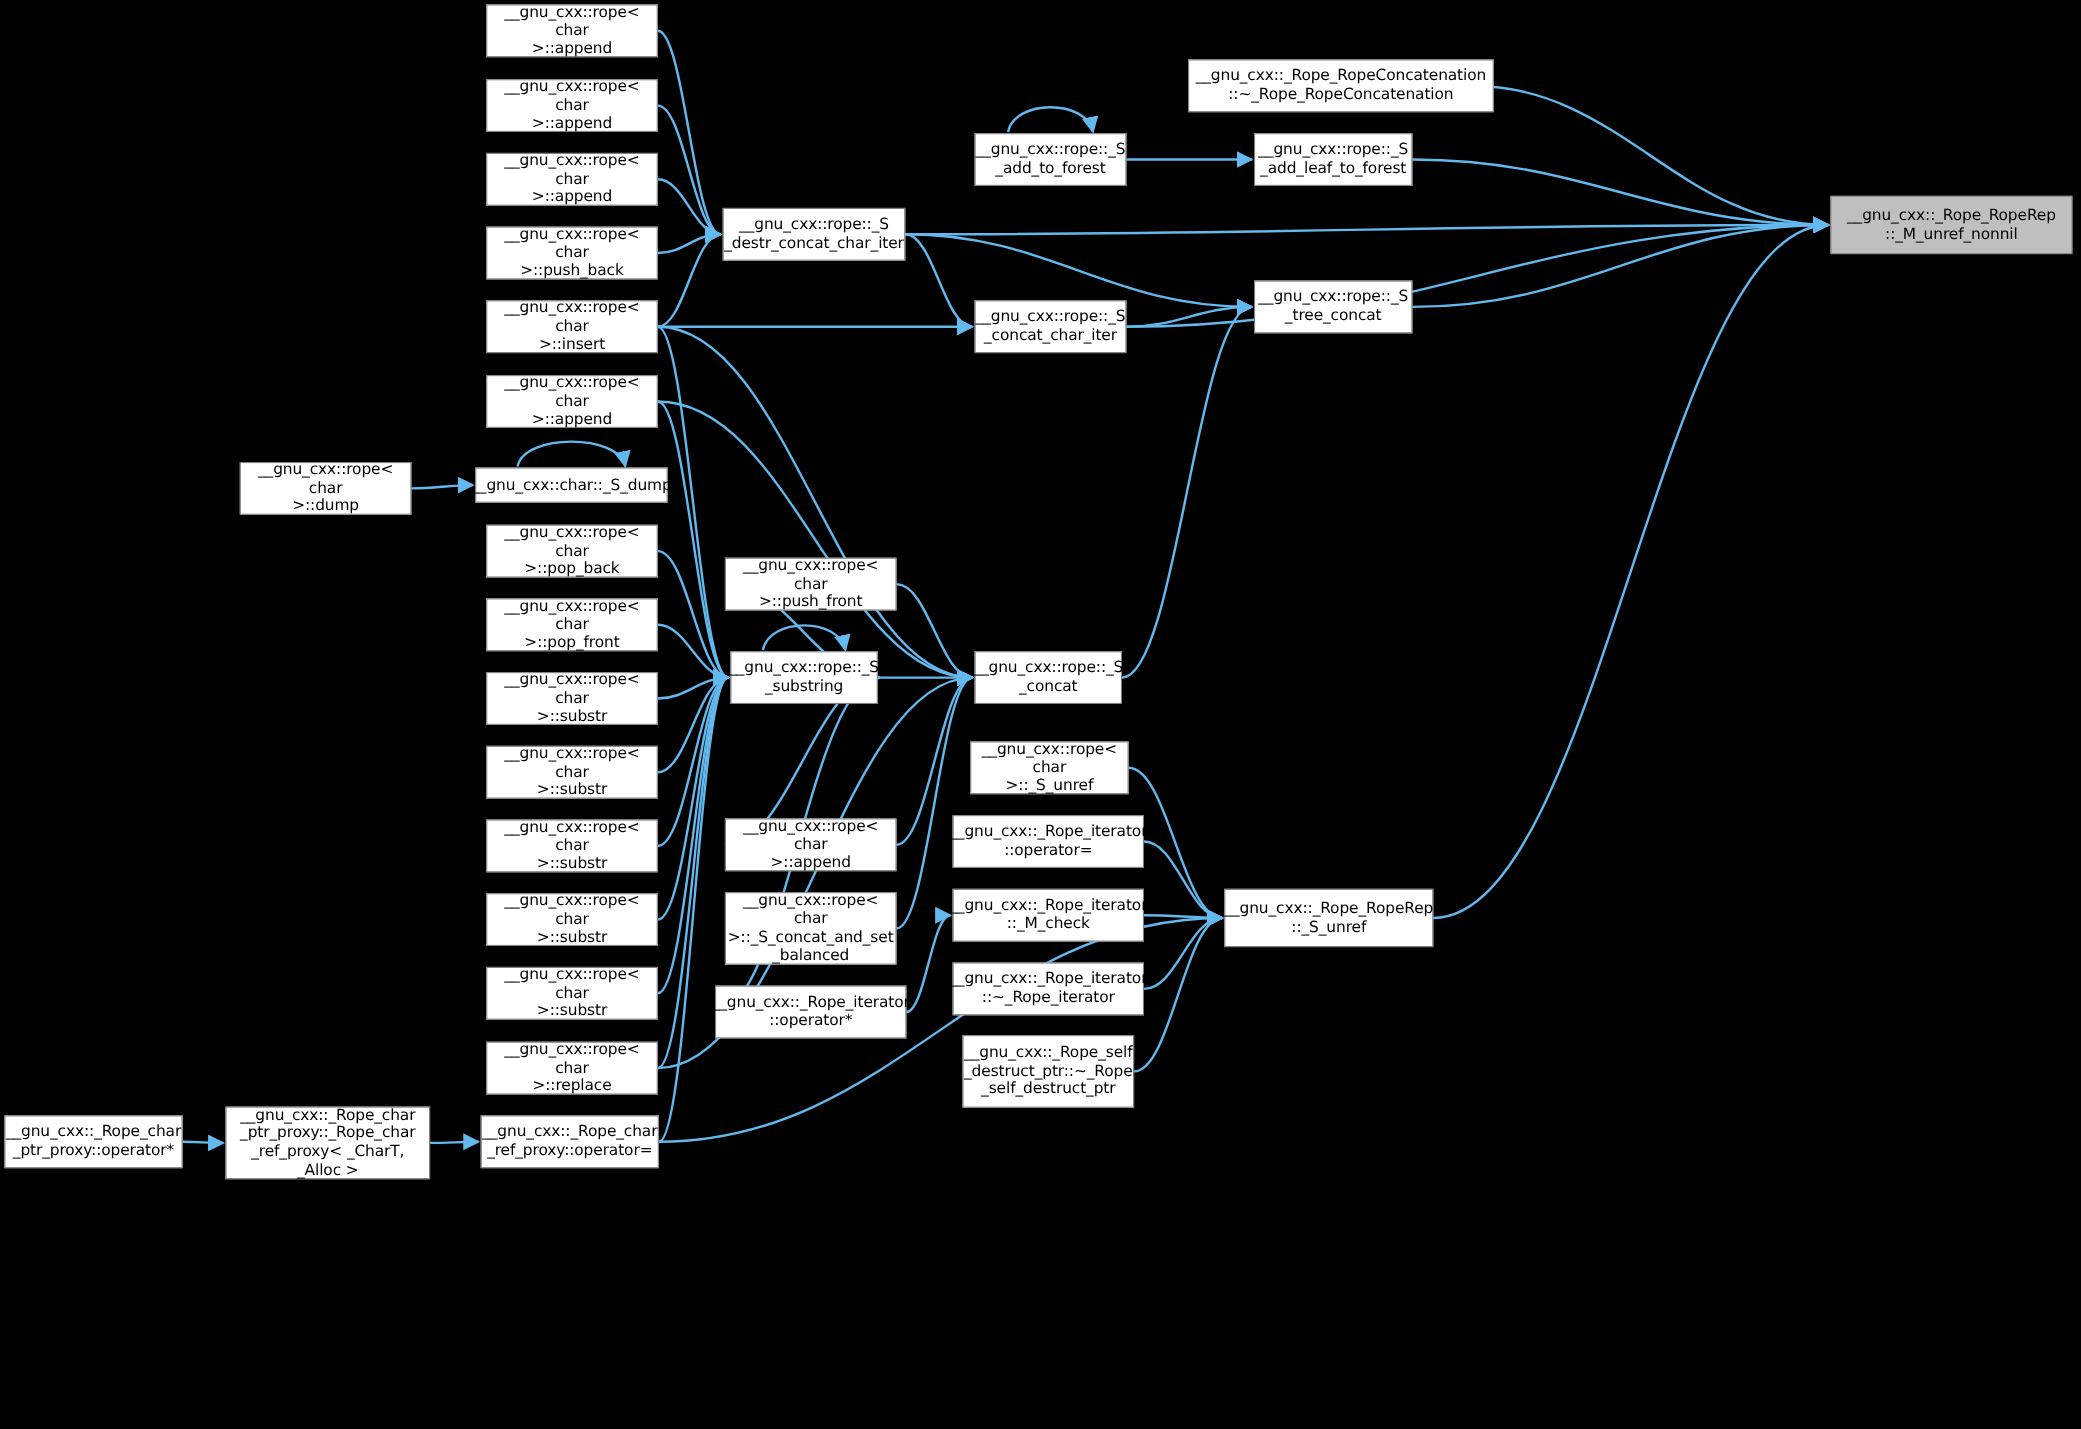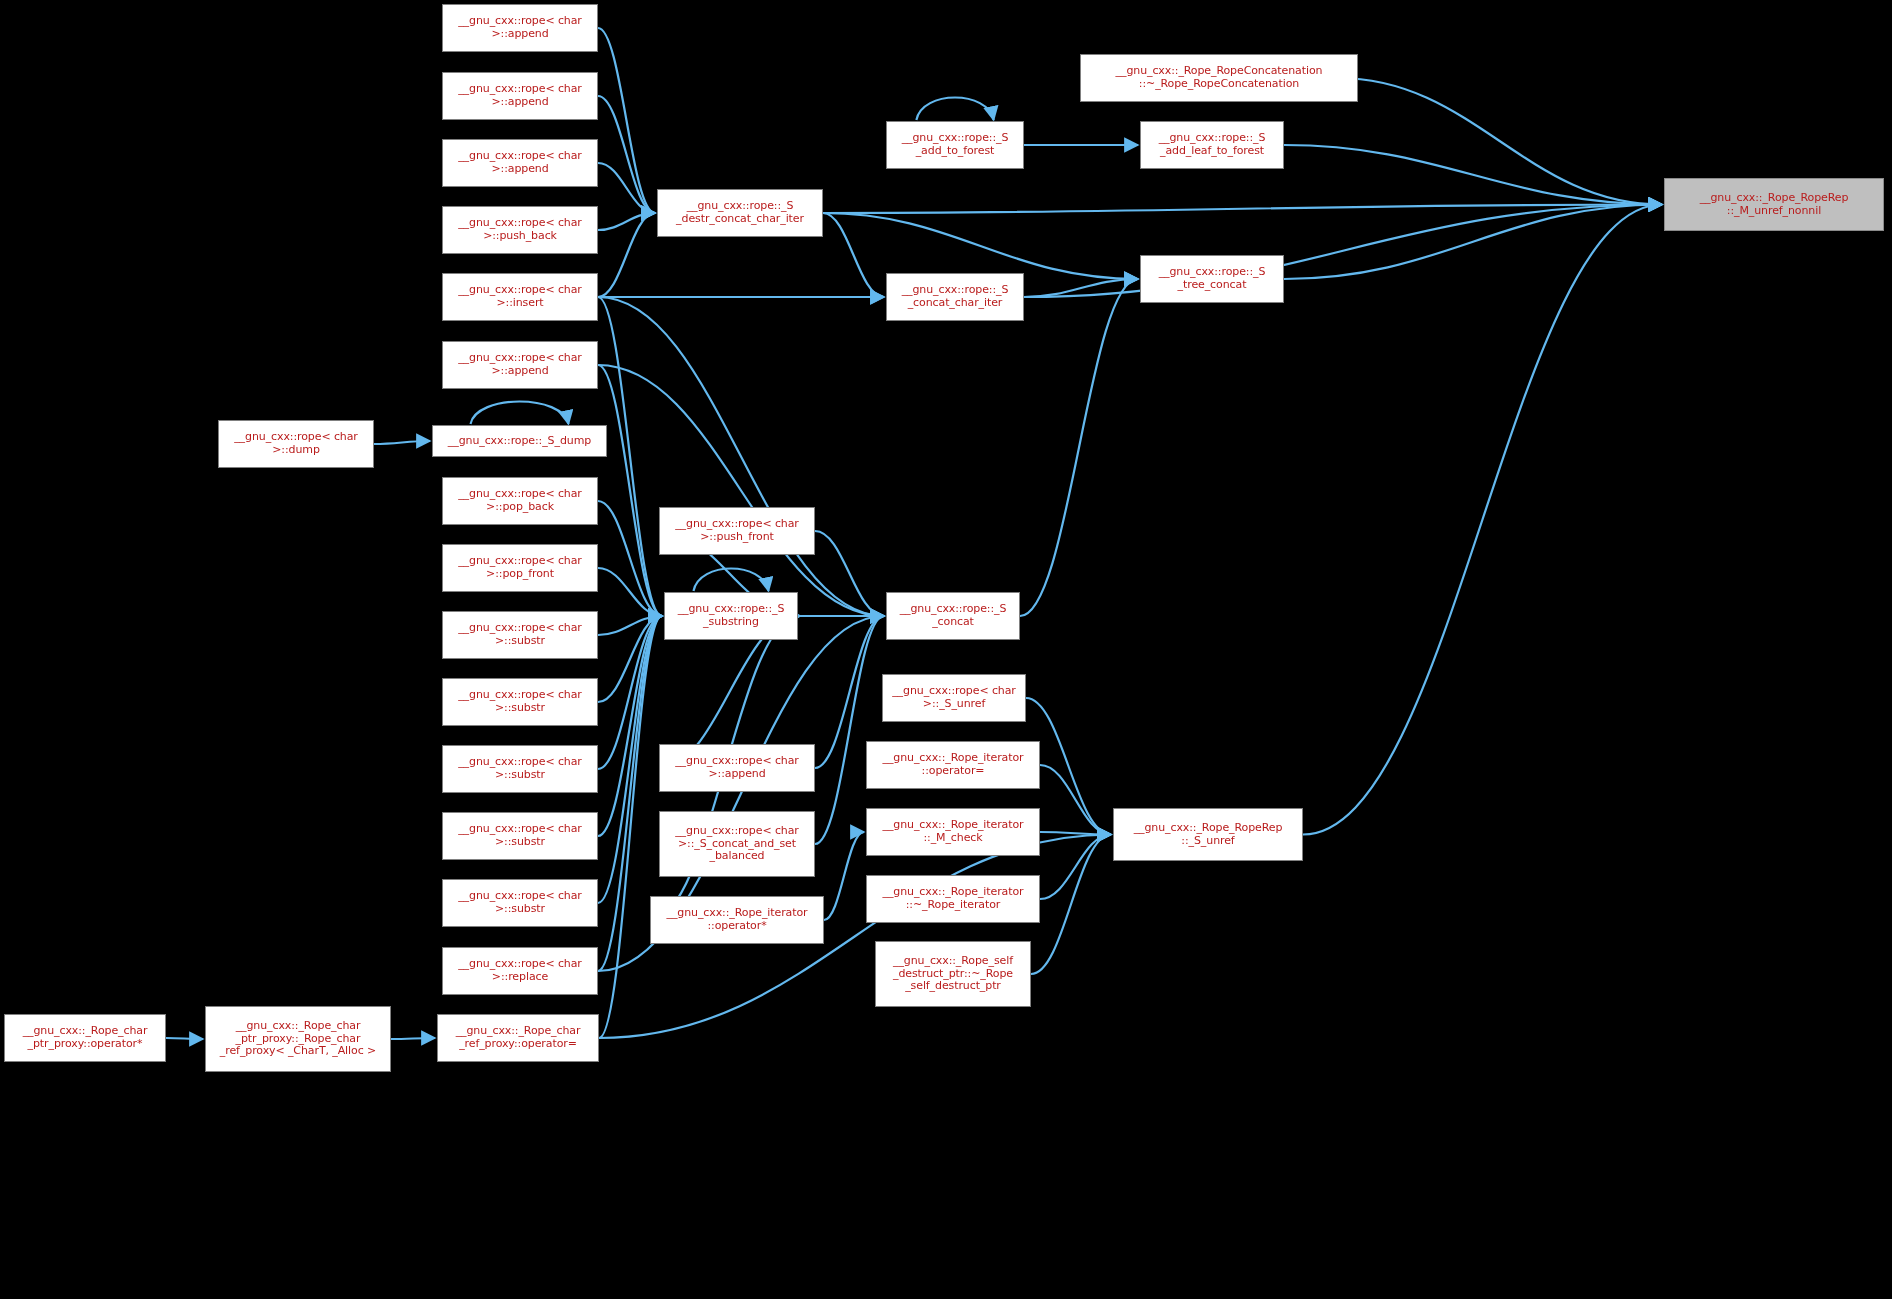--- a/index.html
+++ b/index.html
@@ -21,22 +21,22 @@
     top: 0;
     width: 1892px;
     height: 1299px;
     pointer-events: none;
   }
   .node {
     position: absolute;
     box-sizing: border-box;
     background: #ffffff;
     border: 1px solid #808080;
-    color: #b91c1c;
-    font-size: 11px;
+    color: #000000;
+    font-size: 14px;
     line-height: 1.18;
     display: flex;
     align-items: center;
     justify-content: center;
     text-align: center;
     white-space: pre-line;
     padding: 2px 4px;
     letter-spacing: -0.1px;
   }
   .node.current {
@@ -116,21 +116,21 @@
       <div class="node" style="left: 442px; top: 139px; width: 156px; height: 48px;">__gnu_cxx::rope&lt; char
 &gt;::append</div>
       <div class="node" style="left: 442px; top: 206px; width: 156px; height: 48px;">__gnu_cxx::rope&lt; char
 &gt;::push_back</div>
       <div class="node" style="left: 442px; top: 273px; width: 156px; height: 48px;">__gnu_cxx::rope&lt; char
 &gt;::insert</div>
       <div class="node" style="left: 442px; top: 341px; width: 156px; height: 48px;">__gnu_cxx::rope&lt; char
 &gt;::append</div>
       <div class="node" style="left: 218px; top: 420px; width: 156px; height: 48px;">__gnu_cxx::rope&lt; char
 &gt;::dump</div>
-      <div class="node" style="left: 432px; top: 425px; width: 175px; height: 32px;">__gnu_cxx::rope::_S_dump</div>
+      <div class="node" style="left: 432px; top: 425px; width: 175px; height: 32px;">__gnu_cxx::char::_S_dump</div>
       <div class="node" style="left: 442px; top: 477px; width: 156px; height: 48px;">__gnu_cxx::rope&lt; char
 &gt;::pop_back</div>
       <div class="node" style="left: 442px; top: 544px; width: 156px; height: 48px;">__gnu_cxx::rope&lt; char
 &gt;::pop_front</div>
       <div class="node" style="left: 442px; top: 611px; width: 156px; height: 48px;">__gnu_cxx::rope&lt; char
 &gt;::substr</div>
       <div class="node" style="left: 442px; top: 678px; width: 156px; height: 48px;">__gnu_cxx::rope&lt; char
 &gt;::substr</div>
       <div class="node" style="left: 442px; top: 745px; width: 156px; height: 48px;">__gnu_cxx::rope&lt; char
 &gt;::substr</div>

